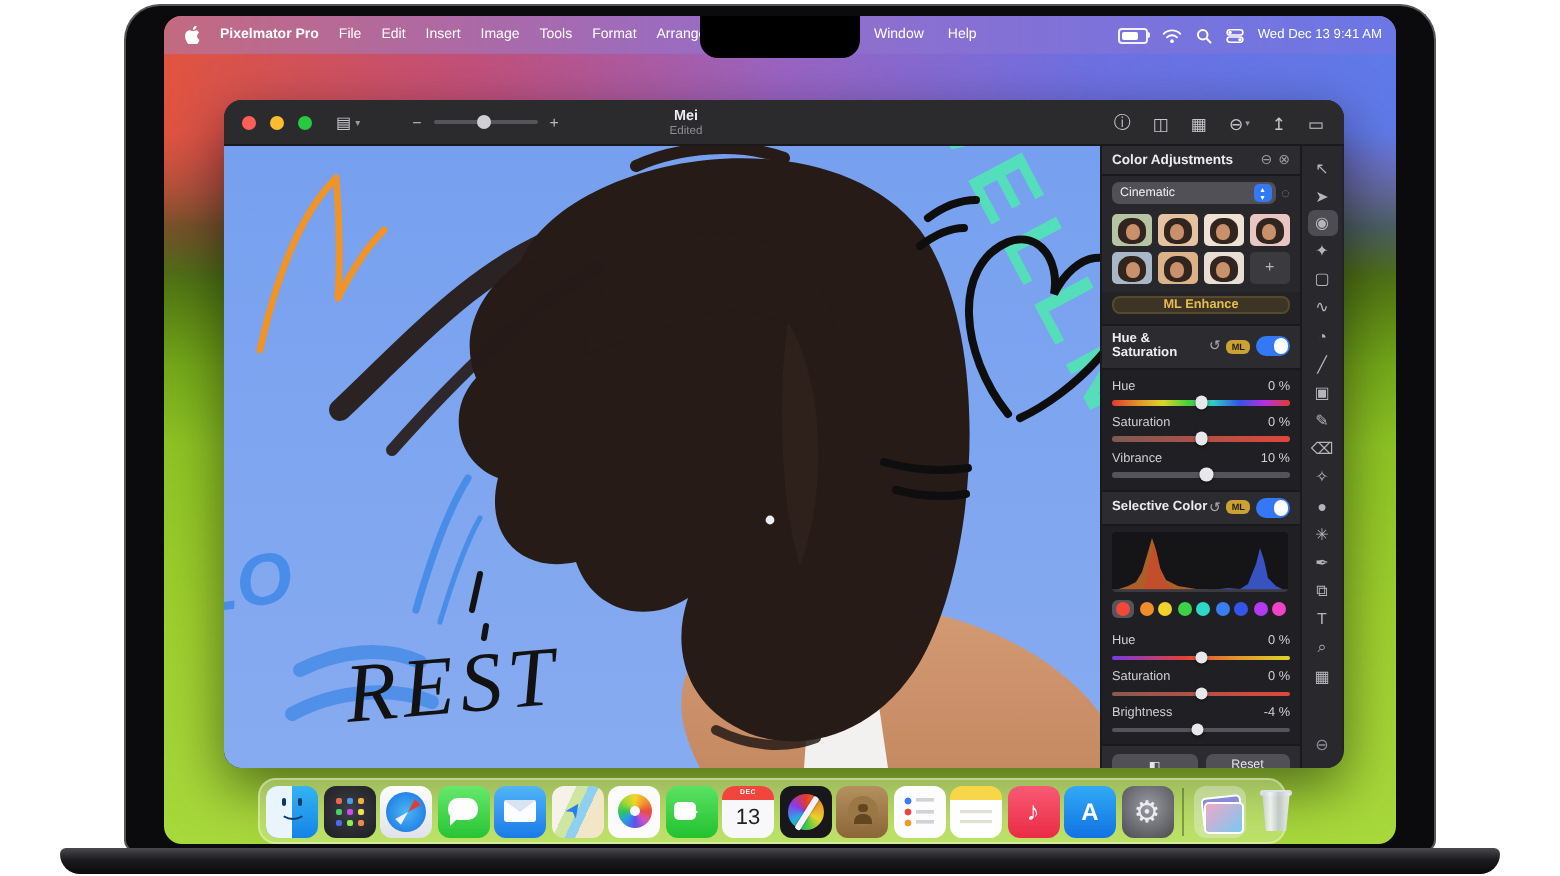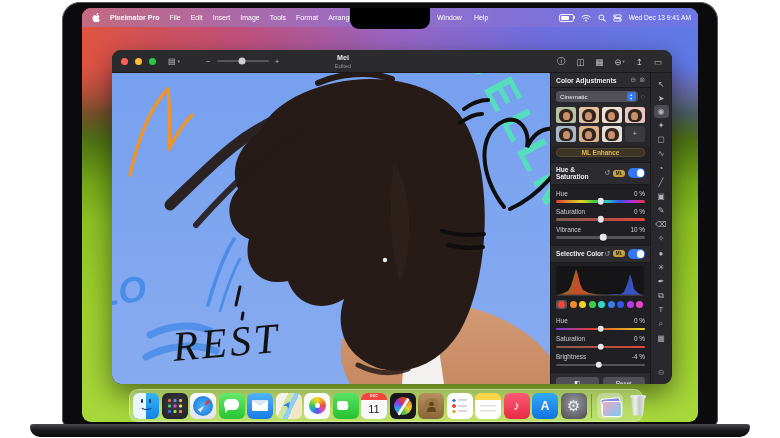--- a/index.html
+++ b/index.html
@@ -499,21 +499,21 @@
             <span class="pin">➤</span>
           </div>
         <div class="di i-photos">
             <i class="flower"></i>
           </div>
         <div class="di i-facetime">
             <i class="cam"></i>
           </div>
         <div class="di i-cal">
             <span class="ch">DEC</span>
-            <span class="cd">11</span>
+            <span class="cd">13</span>
           </div>
         <div class="di i-pxm">
             <i class="blob"></i>
             <i class="pen"></i>
           </div>
         <div class="di i-contacts">
             <i class="circ"></i>
             <i class="head"></i>
             <i class="bod"></i>
           </div>

